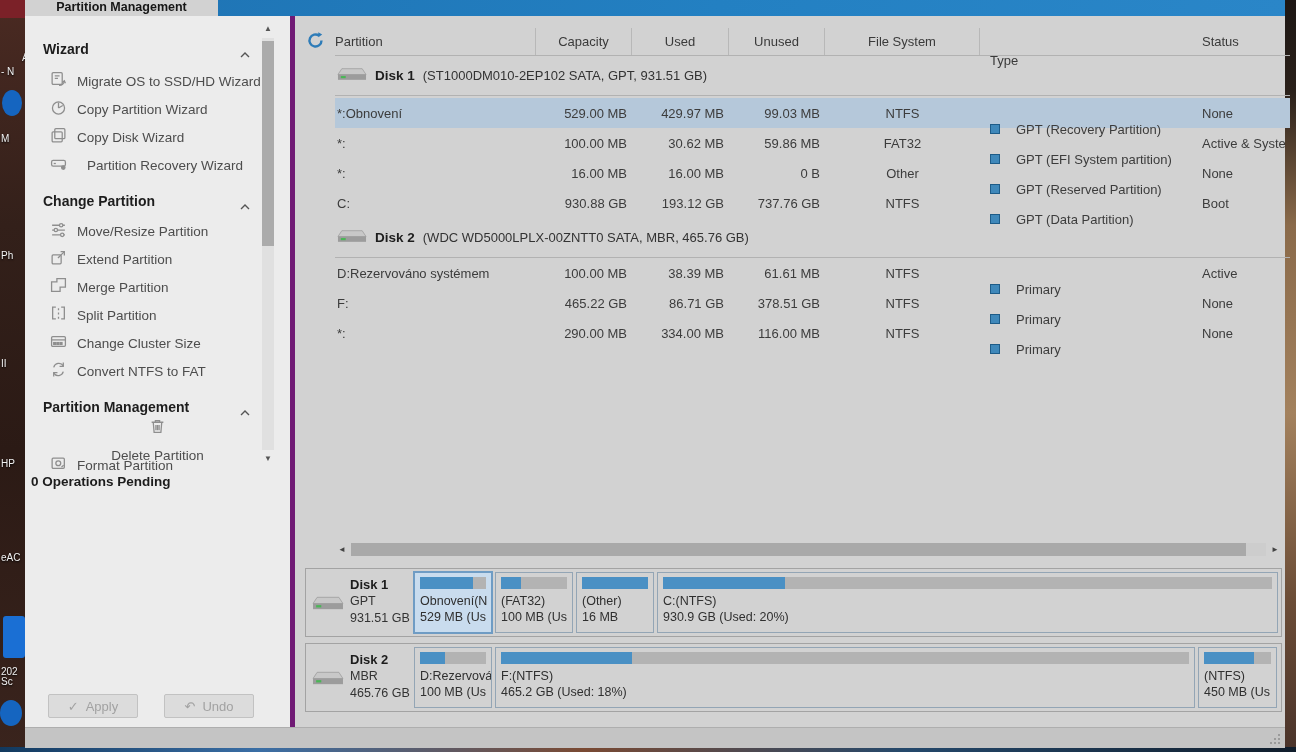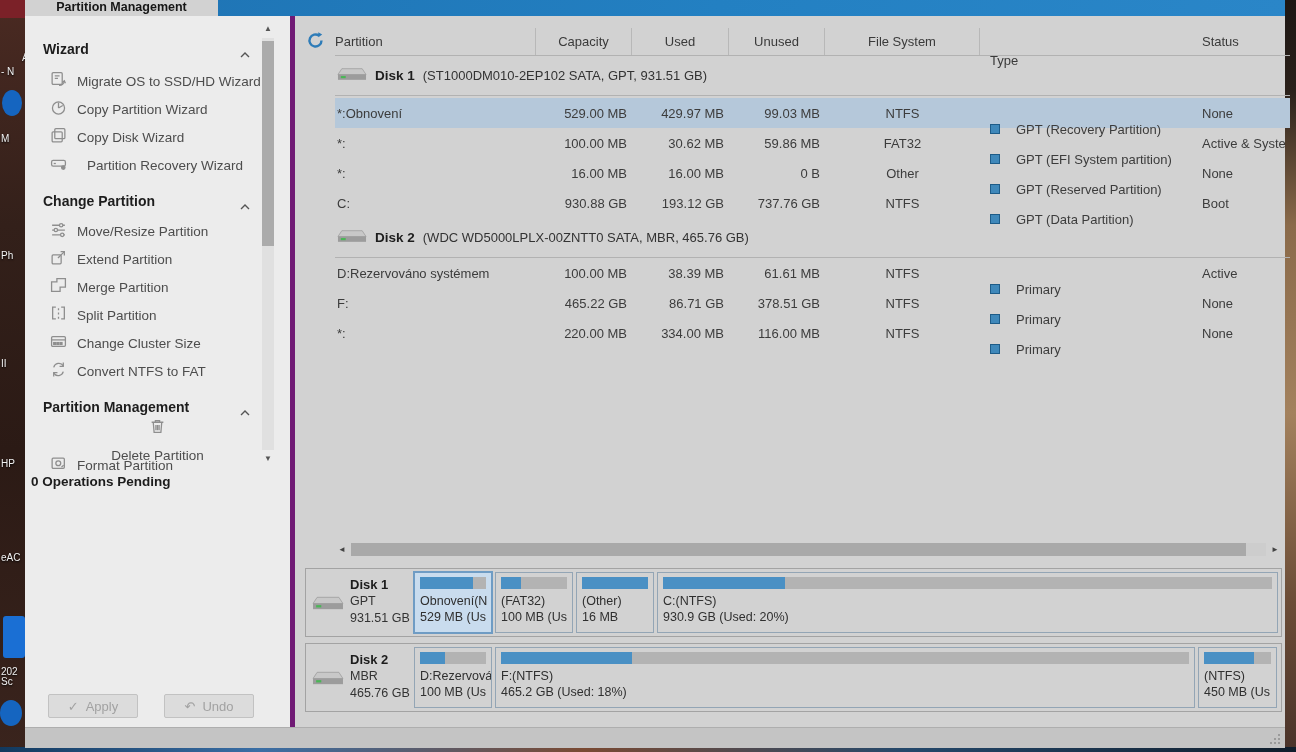--- a/index.html
+++ b/index.html
@@ -367,21 +367,21 @@
             <div class="td c3" style="display: flex;">378.51 GB</div>
             <div class="td c4" style="display: flex;">NTFS</div>
             <div class="td c5">
               <span class="type-sq"></span>
               <span>Primary</span>
             </div>
             <div class="td c6" style="padding-left: 12px;">None</div>
           </div>
           <div class="trow" style="top: 302px;">
             <div class="td c0">*:</div>
-            <div class="td c1" style="display: flex;">220.00 MB</div>
+            <div class="td c1" style="display: flex;">290.00 MB</div>
             <div class="td c2" style="display: flex;">334.00 MB</div>
             <div class="td c3" style="display: flex;">116.00 MB</div>
             <div class="td c4" style="display: flex;">NTFS</div>
             <div class="td c5">
               <span class="type-sq"></span>
               <span>Primary</span>
             </div>
             <div class="td c6" style="padding-left: 12px;">None</div>
           </div>
         </div>

